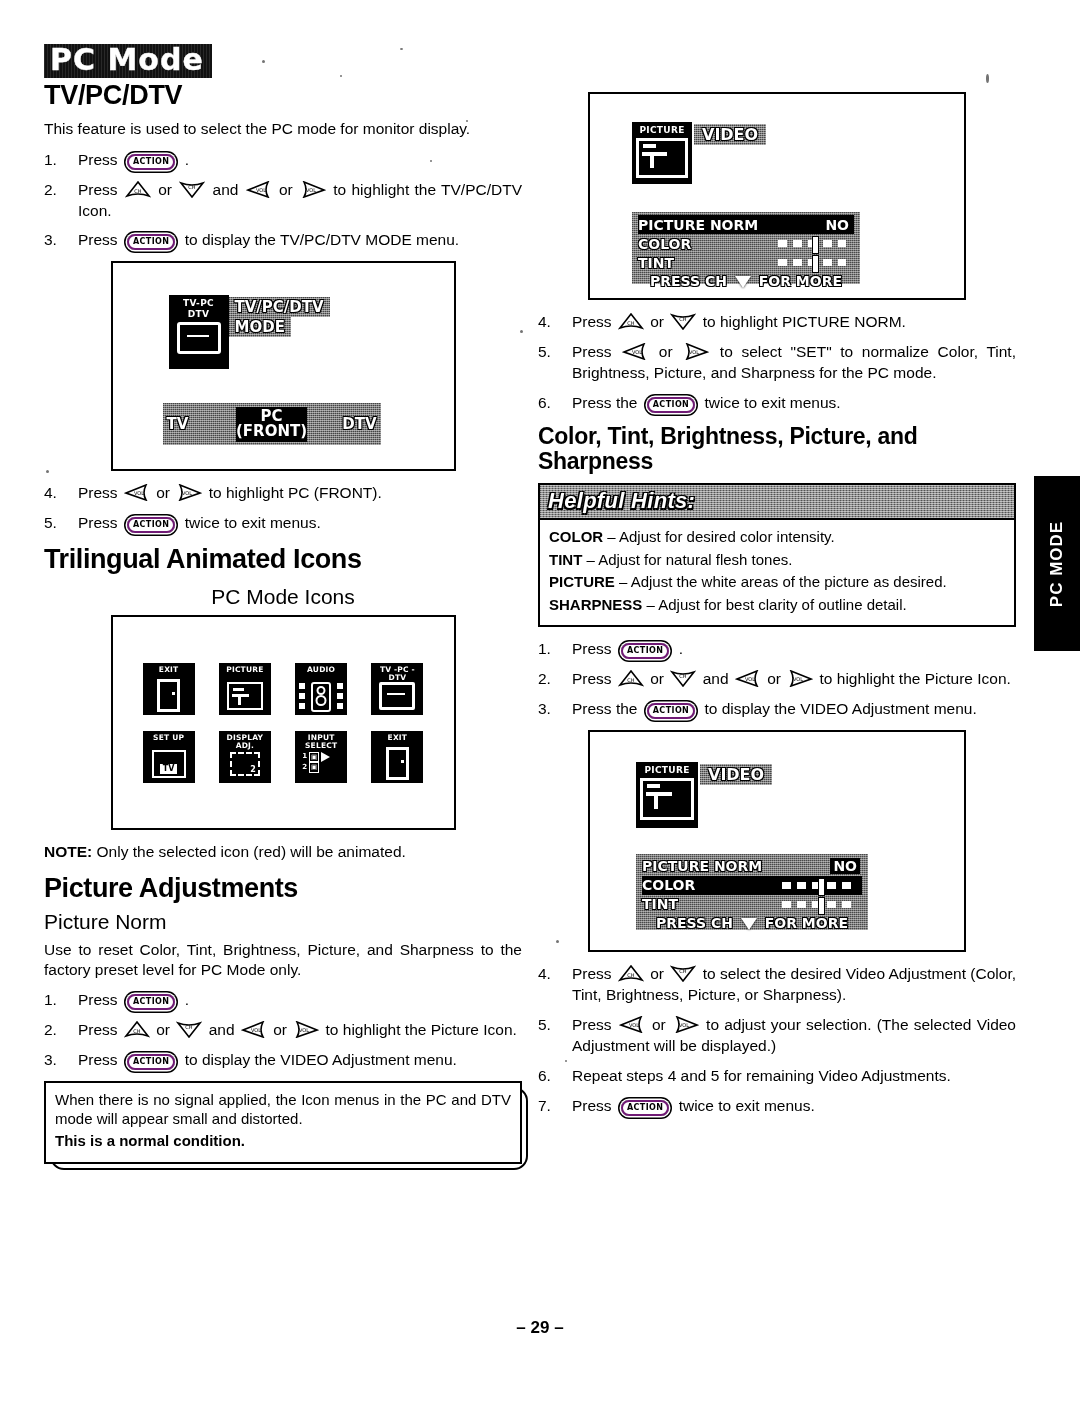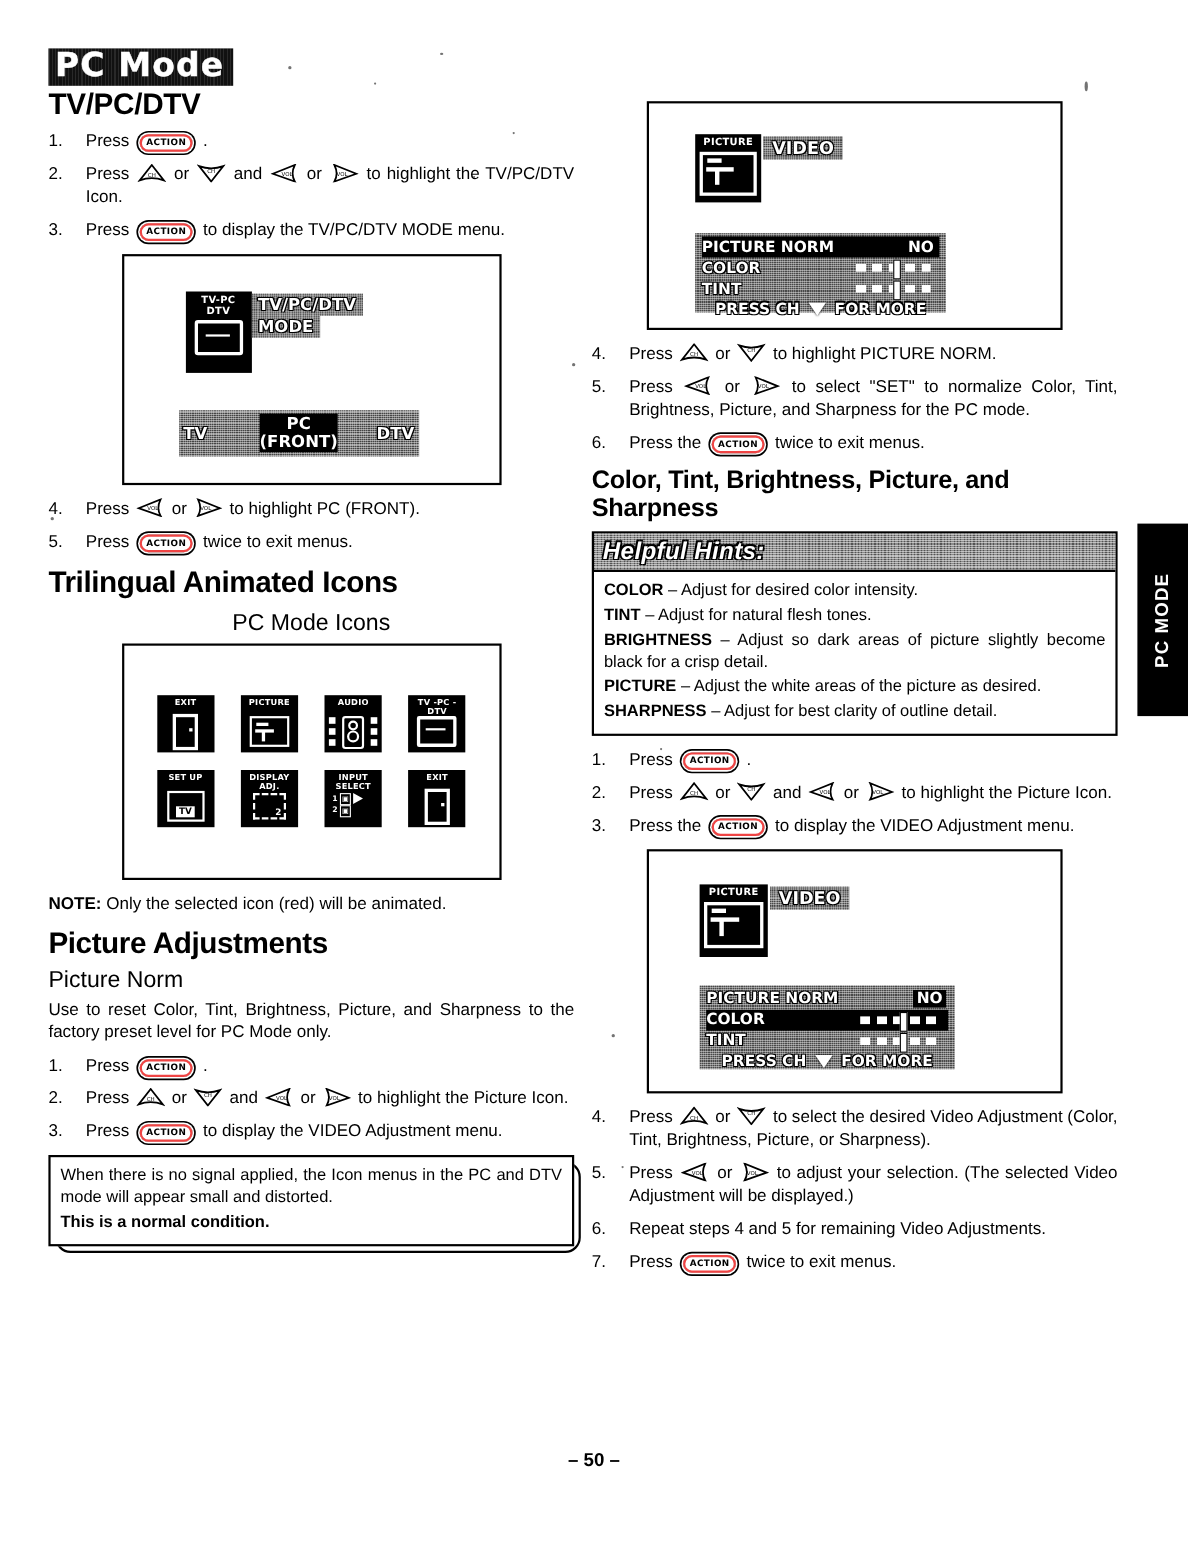--- a/index.html
+++ b/index.html
@@ -110,21 +110,21 @@
     font-weight: normal;
   }
   .step .txt {
     flex: 1 1 auto;
     text-align: justify;
   }
 
   
   .key-action {
     display: inline-block;
-    border: 2px solid #ef4444;
+    border: 2px solid #701a75;
     border-radius: 9px;
     padding: 0px 4px;
     font-size: 8px;
     font-weight: bold;
     letter-spacing: 0.4px;
     line-height: 1.5;
     vertical-align: 1px;
     box-shadow: 0 0 0 1.5px #fff, 0 0 0 3px #000;
     margin: 0 5px;
     font-family: "DejaVu Sans", sans-serif;
@@ -545,20 +545,21 @@
 <body>
 
 <div class="page">
 
   <div class="col-left">
 
     <div class="banner">PC Mode</div>
 
     <h1 class="big">TV/PC/DTV</h1>
 
+    <p class="body">This feature is used to select the PC mode for monitor display.</p>
 
 
     <div class="steps">
       <div class="step">
         <span class="num">1.</span>
         <span class="txt"><span>Press </span><span class="key-action">ACTION</span><span> .</span></span>
       </div>
       <div class="step">
         <span class="num">2.</span>
         <span class="txt"><span>Press </span><span class="arrow"><svg viewBox="0 0 26 17">
@@ -824,21 +825,20 @@
       </div>
     </div>
 
     <h2 class="twoline">Color, Tint, Brightness, Picture, and Sharpness</h2>
 
     <div class="hint" style="margin-top:0;">
       <div class="hint-head"><span>Helpful Hints:</span></div>
       <div class="hint-body">
         <div class="hline"><b>COLOR</b><span> – Adjust for desired color intensity.</span></div>
         <div class="hline"><b>TINT</b><span> – Adjust for natural flesh tones.</span></div>
-        <div class="hline"><b>BRIGHTNESS</b><span> – Adjust so dark areas of picture slightly become black for a crisp detail.</span></div>
         <div class="hline"><b>PICTURE</b><span> – Adjust the white areas of the picture as desired.</span></div>
         <div class="hline"><b>SHARPNESS</b><span> – Adjust for best clarity of outline detail.</span></div>
       </div>
     </div>
 
     <div class="steps" style="margin-top:12px;">
       <div class="step">
         <span class="num">1.</span>
         <span class="txt"><span>Press </span><span class="key-action">ACTION</span><span> .</span></span>
       </div>
@@ -926,21 +926,21 @@
         <span class="txt"><span>Press </span><span class="key-action">ACTION</span><span> twice to exit menus.</span></span>
       </div>
     </div>
 
   </div>
 
   <div class="side-tab">
     <span>PC MODE</span>
   </div>
 
-  <div class="page-number">– 50 –</div>
+  <div class="page-number">– 29 –</div>
 
   <div class="speck" style="left:262px; top:60px;  width:3px; height:3px;"></div>
   <div class="speck" style="left:340px; top:75px;  width:2px; height:2px;"></div>
   <div class="speck" style="left:400px; top:48px;  width:3px; height:2px;"></div>
   <div class="speck" style="left:466px; top:120px; width:2px; height:2px;"></div>
   <div class="speck" style="left:430px; top:160px; width:2px; height:2px;"></div>
   <div class="speck" style="left:520px; top:330px; width:3px; height:3px;"></div>
   <div class="speck" style="left:46px;  top:470px; width:3px; height:3px;"></div>
   <div class="speck" style="left:556px; top:940px; width:3px; height:3px;"></div>
   <div class="speck" style="left:986px; top:74px;  width:3px; height:9px;"></div>

